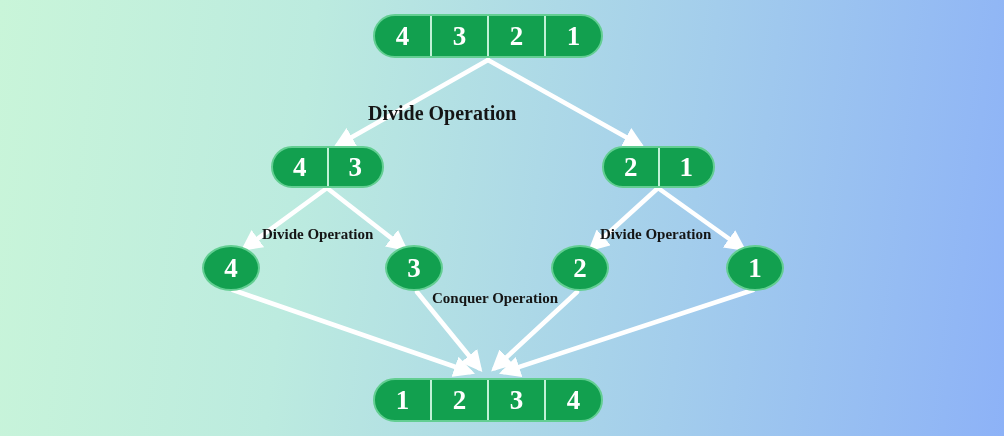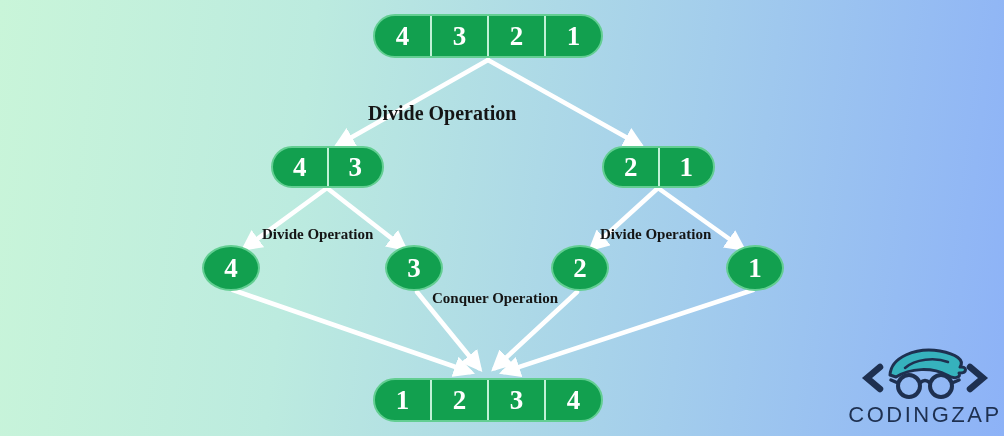--- a/index.html
+++ b/index.html
@@ -96,34 +96,14 @@
 
   <div class="lbl small" style="left:432px;top:290px;width:160px;font-family:Liberation Serif, serif;">Conquer Operation</div>
 
   <div class="array" style="left:373px;top:378px;width:230px;height:44px;">
     <div class="cell">1</div>
     <div class="cell">2</div>
     <div class="cell">3</div>
     <div class="cell">4</div>
   </div>
 
-  <div id="logo">
-    <svg width="150" height="56" viewBox="0 0 150 56" xmlns="http://www.w3.org/2000/svg">
-
-      <polyline points="30,23 17,34 30,45" fill="none" stroke="#1e3050" stroke-width="6.5" stroke-linecap="round" stroke-linejoin="miter"></polyline>
-
-      <polyline points="120,23 133,34 120,45" fill="none" stroke="#1e3050" stroke-width="6.5" stroke-linecap="round" stroke-linejoin="miter"></polyline>
-
-      <path d="M40,31 C 41,13 66,3 90,7 C 106,10 115,16 110,23
-               C 117,22 118,29 109,29 C 112,33 104,36 97,31
-               C 82,23 60,24 46,33 Z" fill="#36b2bd" stroke="#1e3050" stroke-width="3" stroke-linejoin="round"></path>
-      <path d="M55,24 C 65,15 85,13 98,18" fill="none" stroke="#1e3050" stroke-width="2.5" stroke-linecap="round"></path>
-
-      <circle cx="59" cy="42" r="11" fill="none" stroke="#1e3050" stroke-width="4"></circle>
-      <circle cx="91" cy="42" r="11" fill="none" stroke="#1e3050" stroke-width="4"></circle>
-      <path d="M70,39 Q 75,34 80,39" fill="none" stroke="#1e3050" stroke-width="3.5" stroke-linecap="round"></path>
-      <path d="M48,39 L41,36" fill="none" stroke="#1e3050" stroke-width="3.5" stroke-linecap="round"></path>
-      <path d="M102,39 L109,36" fill="none" stroke="#1e3050" stroke-width="3.5" stroke-linecap="round"></path>
-    </svg>
-    <div class="wordmark">CODINGZAP</div>
-  </div>
 
 </div>
 
 </body></html>

